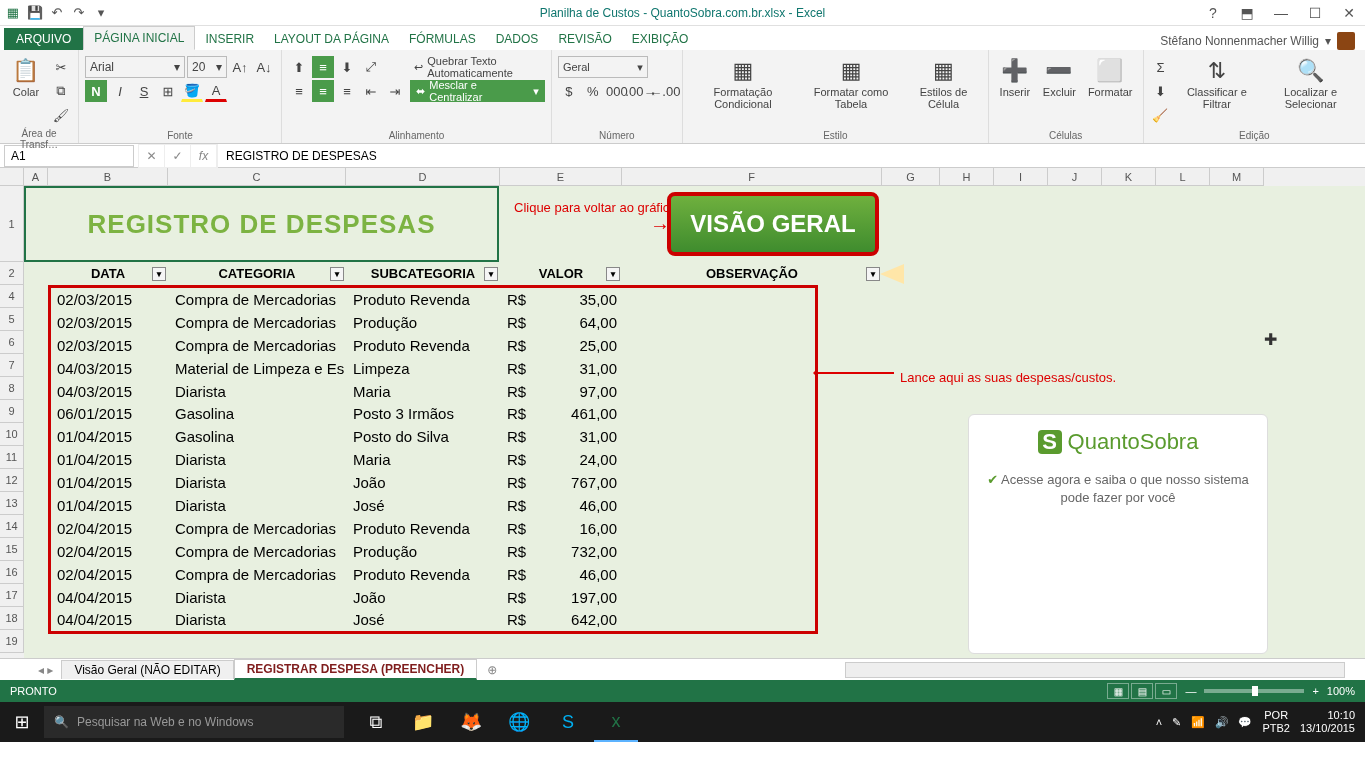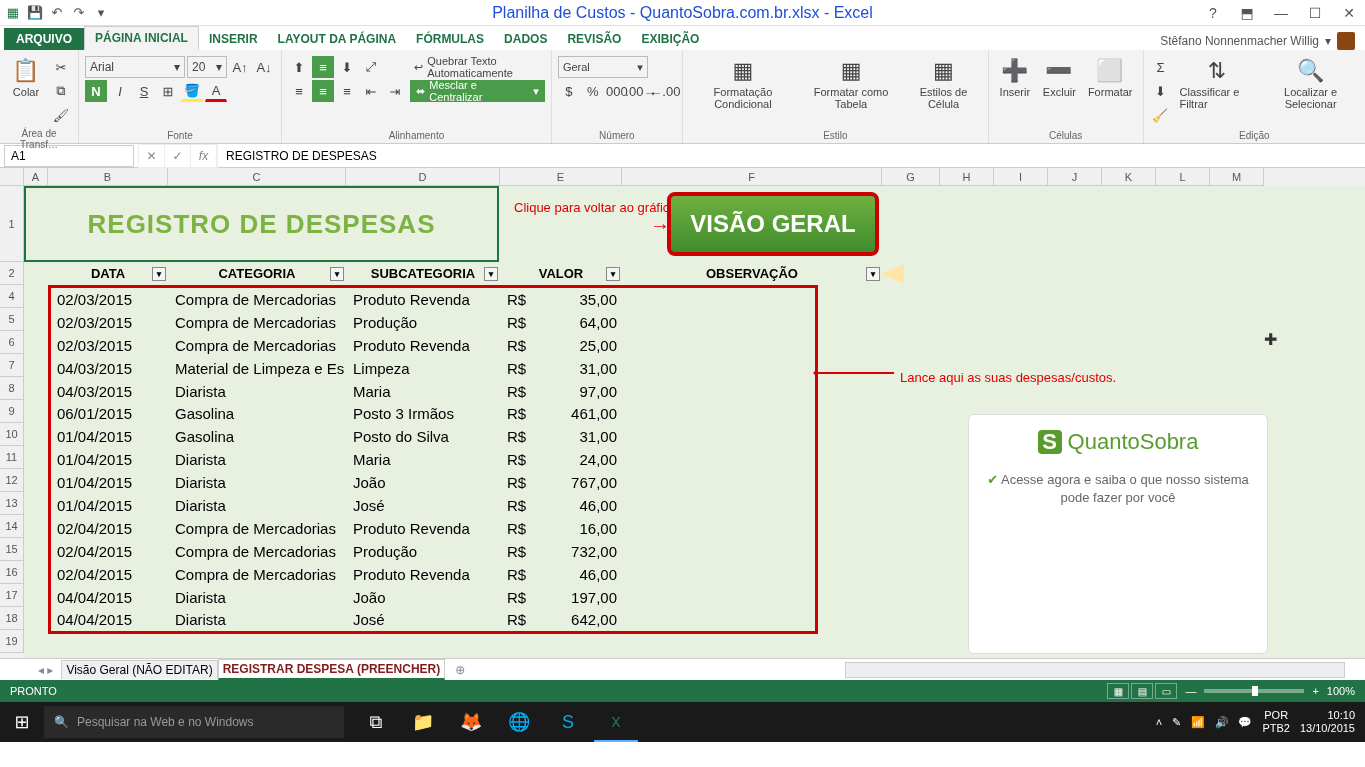--- a/index.html
+++ b/index.html
@@ -2,27 +2,27 @@
 <html><head>
 <meta charset="utf-8">
 <style>
 * { box-sizing: border-box; margin: 0; padding: 0; font-family: "Segoe UI", Arial, sans-serif; }
 body { width: 1365px; height: 767px; background: #fff; overflow: hidden; font-size: 12px; }
 
 
 .titlebar { height: 26px; background: #fff; display: flex; align-items: center; padding: 0 4px; position: relative; border-bottom: 1px solid #e0e0e0; }
 .qat { display: flex; gap: 4px; align-items: center; }
 .qat-icon { width: 18px; height: 18px; display: flex; align-items: center; justify-content: center; font-size: 13px; color: #555; }
-.title-center { position: absolute; left: 50%; transform: translateX(-50%); font-size: 16px; color: #1d4ed8; }
+.title-center { position: absolute; left: 50%; transform: translateX(-50%); font-size: 12px; color: #0f766e; }
 .title-right { margin-left: auto; display: flex; gap: 10px; align-items: center; color: #555; }
 .win-btn { width: 24px; text-align: center; font-size: 14px; }
 
 
 .ribbon-tabs { height: 24px; background: #fff; display: flex; align-items: flex-end; padding-left: 4px; font-size: 12px; position: relative; }
-.ribbon-tab { padding: 4px 10px; color: #217346; cursor: pointer; font-weight: bold; }
+.ribbon-tab { padding: 4px 10px; color: #217346; cursor: pointer; }
 .ribbon-tab.file { background: #217346; color: #fff; padding: 4px 12px; }
 .ribbon-tab.active { border: 1px solid #ccc; border-bottom: 1px solid #f3f3f3; background: #f3f3f3; }
 .user-info { margin-left: auto; display: flex; align-items: center; gap: 6px; padding-right: 10px; font-size: 12px; color: #555; }
 .avatar { width: 18px; height: 18px; background: #8b4513; border-radius: 2px; }
 
 
 .ribbon { height: 94px; background: #f3f3f3; border-bottom: 1px solid #ccc; display: flex; font-size: 11px; color: #444; }
 .ribbon-group { border-right: 1px solid #ddd; padding: 2px 6px; display: flex; flex-direction: column; justify-content: space-between; }
 .ribbon-group-label { text-align: center; font-size: 10px; color: #666; margin-top: 2px; position: relative; }
 .rg-body { display: flex; gap: 4px; flex: 1; align-items: flex-start; padding-top: 4px; }
@@ -80,21 +80,21 @@
 .qs-logo { font-size: 22px; color: #5a9b2e; font-weight: 500; display: flex; align-items: center; gap: 6px; }
 .qs-badge { background: #5a9b2e; color: #fff; width: 24px; height: 24px; border-radius: 4px; display: flex; align-items: center; justify-content: center; font-weight: bold; }
 .promo-text { font-size: 13px; color: #666; text-align: center; line-height: 1.4; }
 .check-green { color: #5a9b2e; }
 
 .cursor-cross { position: absolute; left: 1240px; top: 144px; font-size: 16px; color: #333; }
 
 
 .sheet-tabs { height: 22px; background: #fff; display: flex; align-items: center; border-top: 1px solid #ccc; padding-left: 30px; gap: 0; font-size: 12px; position: relative; }
 .tab-nav { display: flex; gap: 4px; color: #888; padding: 0 8px; }
-.sheet-tab { padding: 2px 4px; border: 1px solid #ccc; background: #f0f0f0; border-bottom: none; }
+.sheet-tab { padding: 2px 12px; border: 1px solid #ccc; background: #f0f0f0; border-bottom: none; }
 .sheet-tab.active { background: #fff; color: #7f1d1d; font-weight: bold; border-bottom: 2px solid #217346; }
 .new-sheet { padding: 0 10px; color: #888; }
 .hscroll { position: absolute; right: 20px; width: 500px; height: 16px; background: #eee; border: 1px solid #ccc; top: 3px; }
 
 
 .statusbar { height: 22px; background: #217346; color: #fff; display: flex; align-items: center; padding: 0 10px; font-size: 11px; }
 .sb-right { margin-left: auto; display: flex; align-items: center; gap: 8px; }
 .sb-view { display: flex; gap: 2px; }
 .sb-btn { width: 22px; height: 16px; border: 1px solid rgba(255,255,255,0.4); display: flex; align-items: center; justify-content: center; font-size: 10px; }
 .zoom-slider { width: 100px; height: 4px; background: rgba(255,255,255,0.4); position: relative; }
@@ -284,21 +284,21 @@
 
   <div class="ribbon-group" style="border-right:none">
     <div class="rg-body">
       <div style="display:flex;flex-direction:column;gap:2px">
         <span class="sm-btn">Σ</span>
         <span class="sm-btn">⬇</span>
         <span class="sm-btn">🧹</span>
       </div>
       <div class="big-btn">
           <span class="icn">⇅</span>
-          <span style="">Classificar e Filtrar</span>
+          <span style="text-align:center">Classificar e Filtrar</span>
         </div>
       <div class="big-btn">
           <span class="icn">🔍</span>
           <span style="text-align:center">Localizar e Selecionar</span>
         </div>
     </div>
     <div class="ribbon-group-label">Edição</div>
   </div>
 </div>
 

